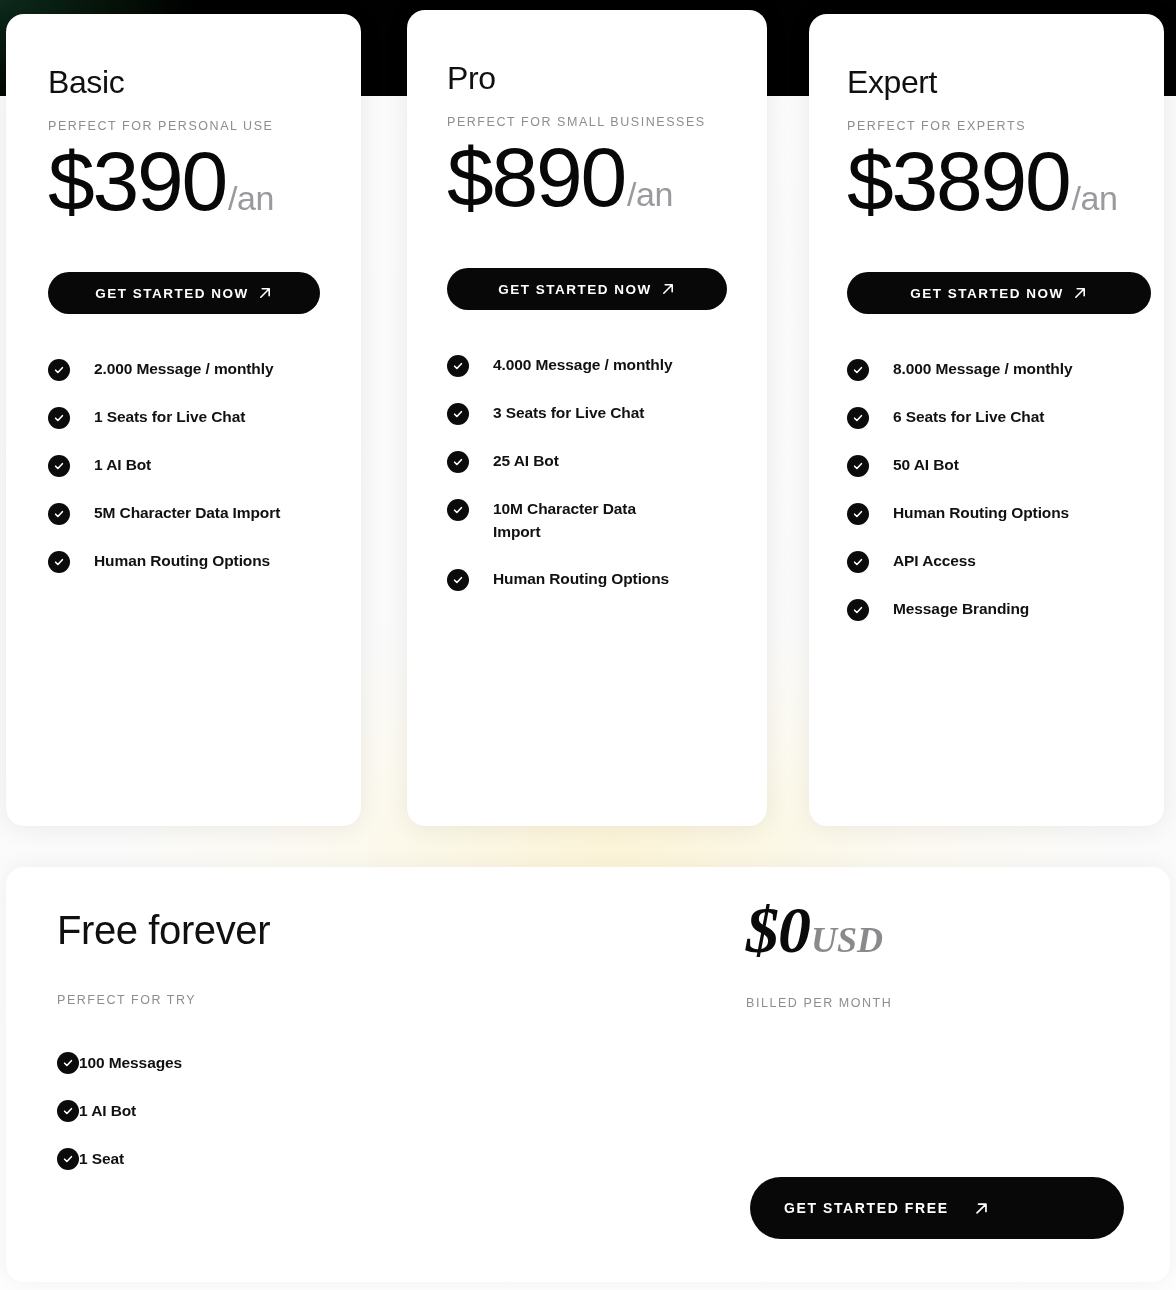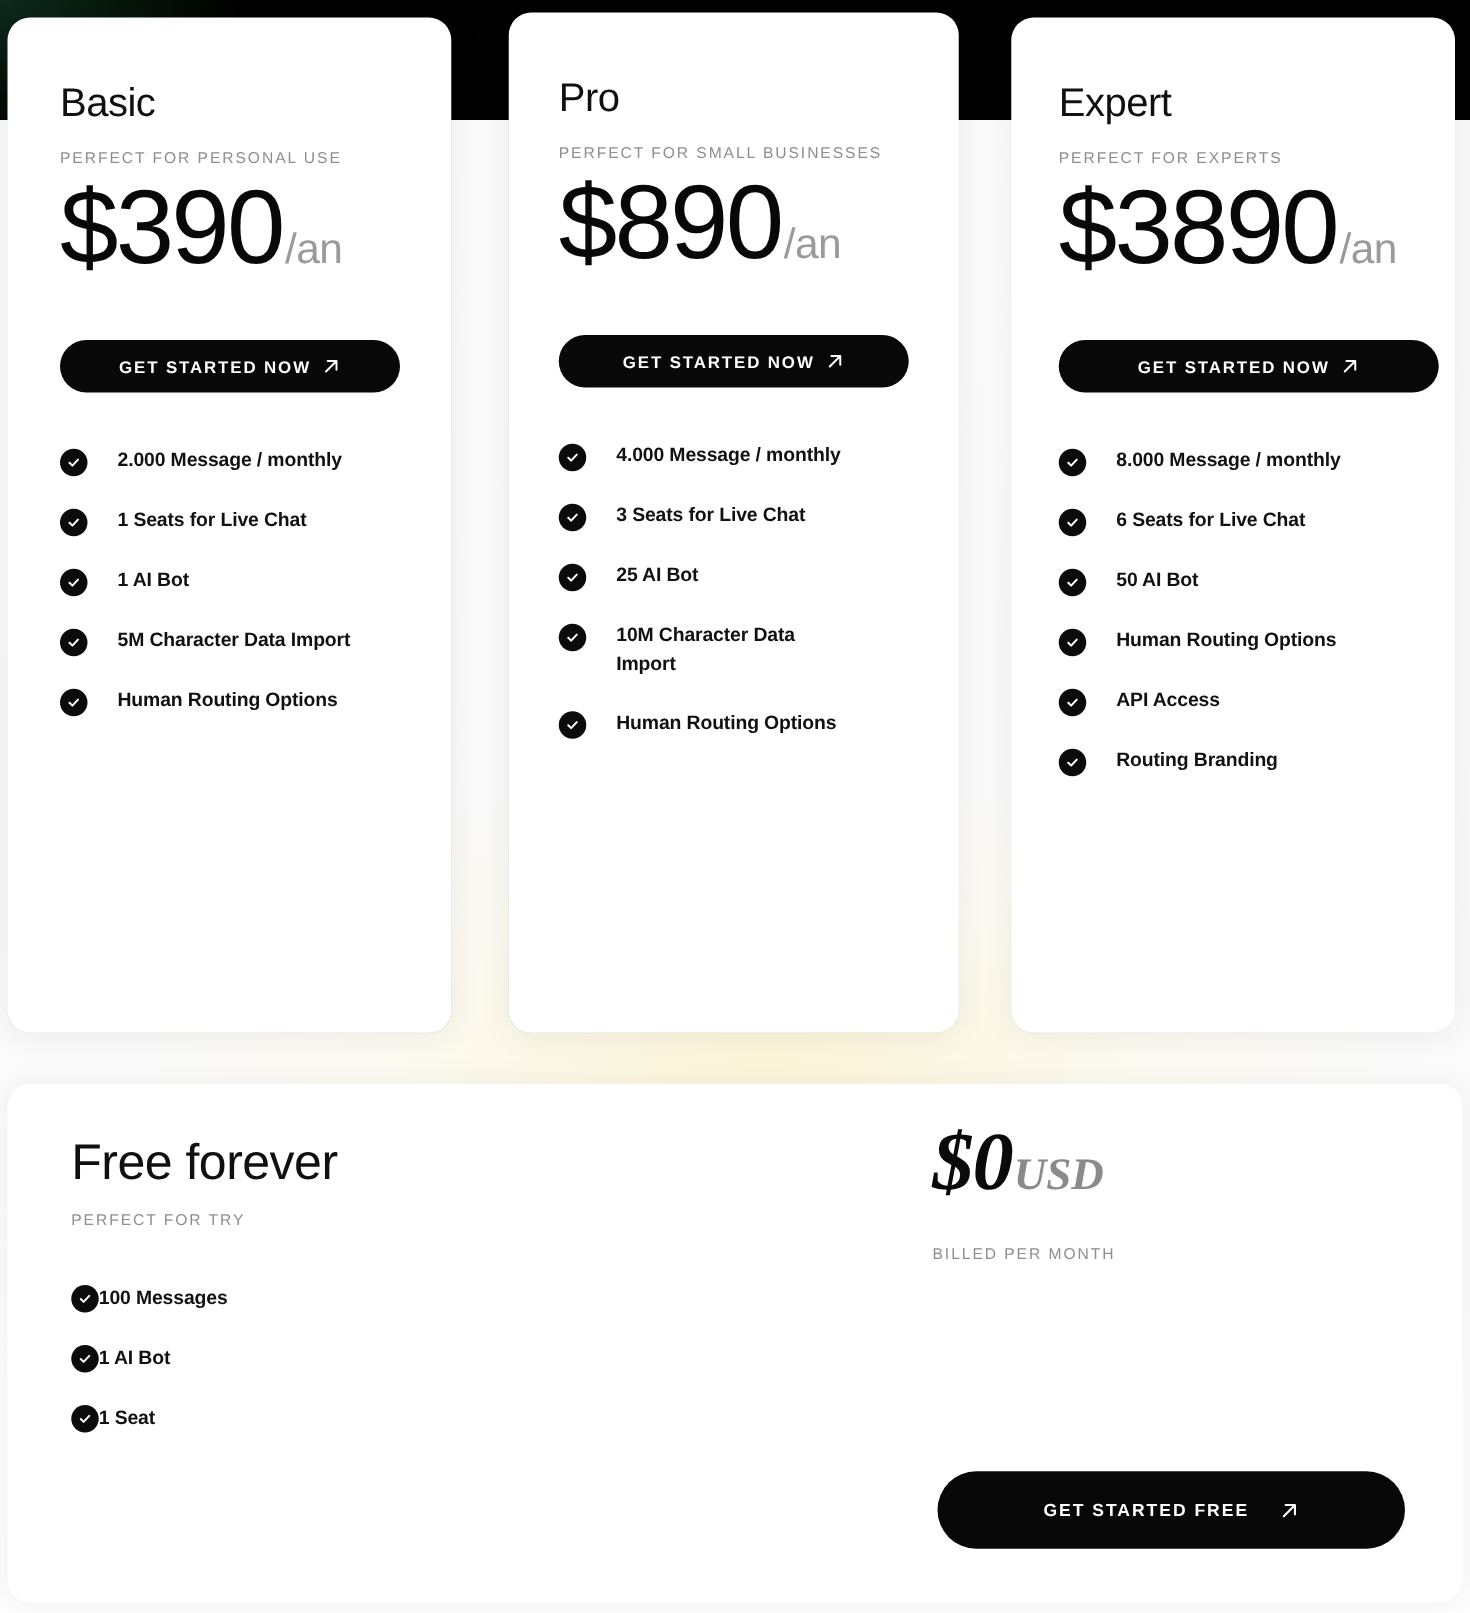--- a/index.html
+++ b/index.html
@@ -109,21 +109,21 @@
     width:1164px; height:415px;
     background:#ffffff;
     border-radius:18px;
     box-shadow:0 -1px 22px rgba(0,0,0,0.05);
   }
   .free-left { position:absolute; left:51px; top:41px; }
   .free-title {
     font-size:40px; font-weight:400; color:#101010; letter-spacing:-0.4px;
   }
   .free-sub {
-    margin-top:16px;
+    margin-top:40px;
     font-size:12.5px; letter-spacing:1.55px; color:#8d8d92; text-transform:uppercase;
   }
   .free-features { margin-top:44px; list-style:none; }
   .free-features li { display:flex; align-items:flex-end; margin-bottom:25px; }
   .free-features .feat-text { font-size:15.5px; }
 
   .free-right { position:absolute; left:740px; top:30px; width:400px; }
   .free-price-row { display:flex; align-items:baseline; }
   .free-price {
     font-family:"Liberation Serif", serif;
@@ -134,21 +134,21 @@
     font-family:"Liberation Serif", serif;
     font-style:italic; font-weight:700;
     font-size:36px; color:#8a8a8d; letter-spacing:0px; margin-left:1px;
   }
   .free-billed {
     margin-top:33px;
     font-size:12.5px; letter-spacing:1.55px; color:#8d8d92; text-transform:uppercase;
   }
   .free-cta-wrap { position:absolute; left:744px; top:310px; }
   .free-cta {
-    display:inline-flex; align-items:center; justify-content:center; gap:24px;
+    display:inline-flex; align-items:center; gap:24px;
     width:374px; height:62px; padding:0 34px;
     background:#080808; color:#fff; border:none; border-radius:40px;
     font-family:"Liberation Sans", sans-serif;
     font-size:14px; font-weight:600; letter-spacing:1.6px; cursor:pointer;
   }
 </style>
 </head>
 <body>
 
 <div class="page">
@@ -335,21 +335,21 @@
                 </svg>
               </span>
             <span class="feat-text">API Access</span>
           </li>
           <li>
             <span class="check">
                 <svg width="12" height="12" viewBox="0 0 12 12" fill="none">
                   <path d="M2.6 6.2l2.3 2.3 4.5-4.8" stroke="#fff" stroke-width="1.6" stroke-linecap="round" stroke-linejoin="round"></path>
                 </svg>
               </span>
-            <span class="feat-text">Routing Branding</span>
+            <span class="feat-text">Message Branding</span>
           </li>
         </ul>
       </div>
     </div>
   </div>
 
   <div class="free-card">
     <div class="free-left">
       <div class="free-title">Free forever</div>
       <div class="free-sub">PERFECT FOR TRY</div>

